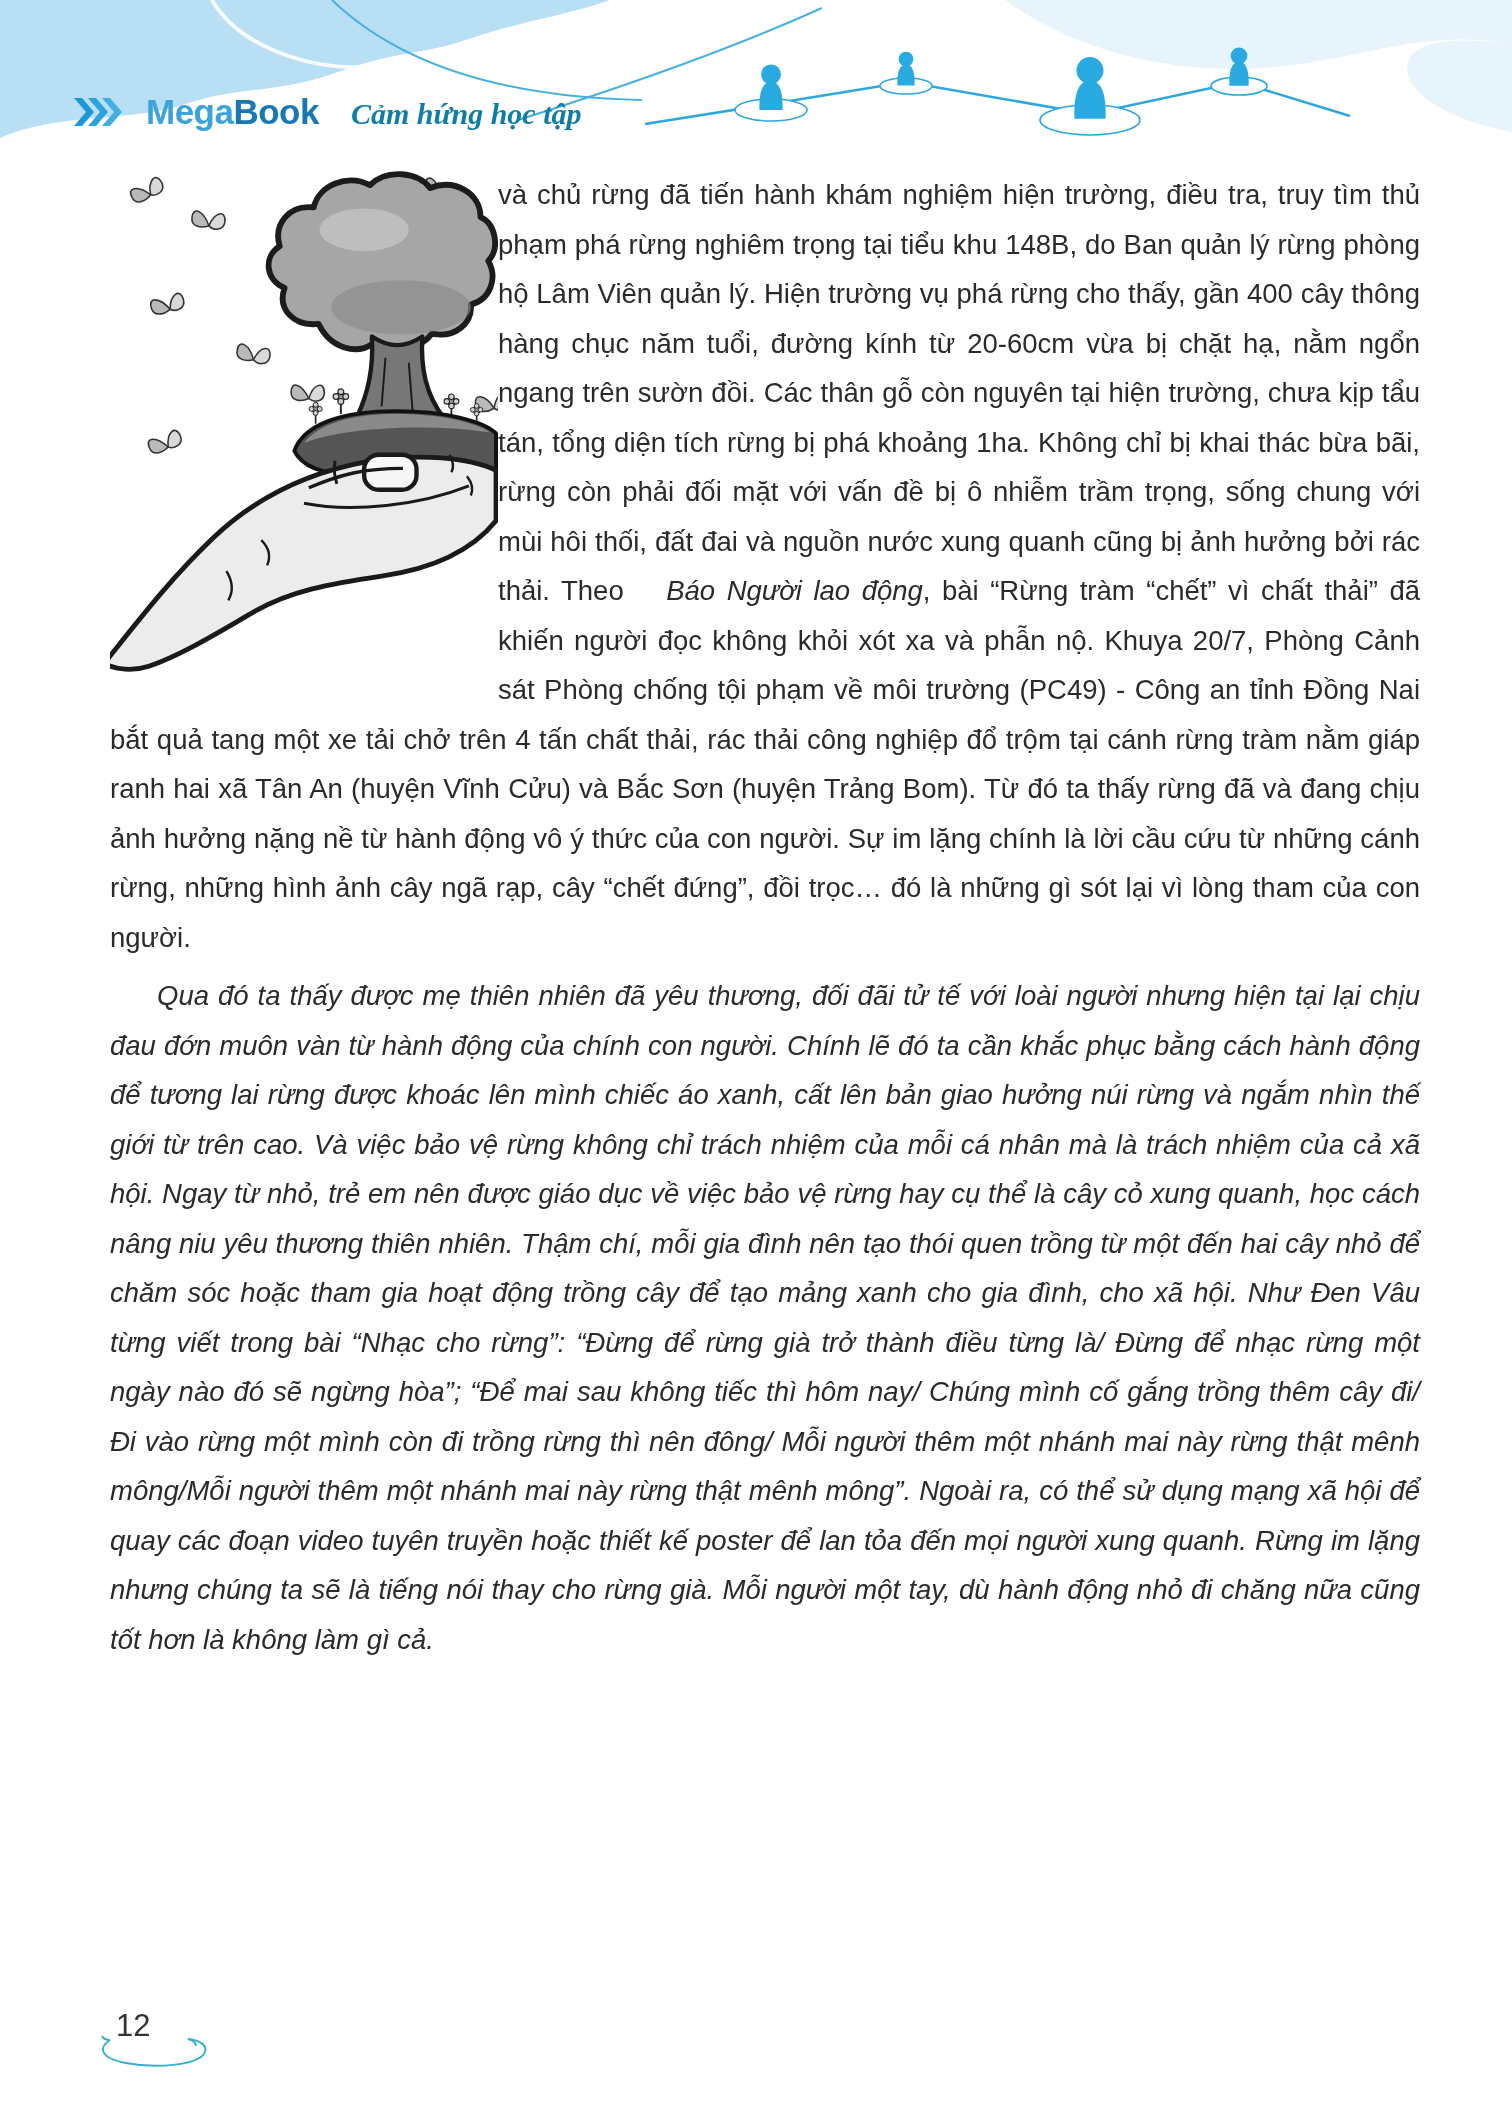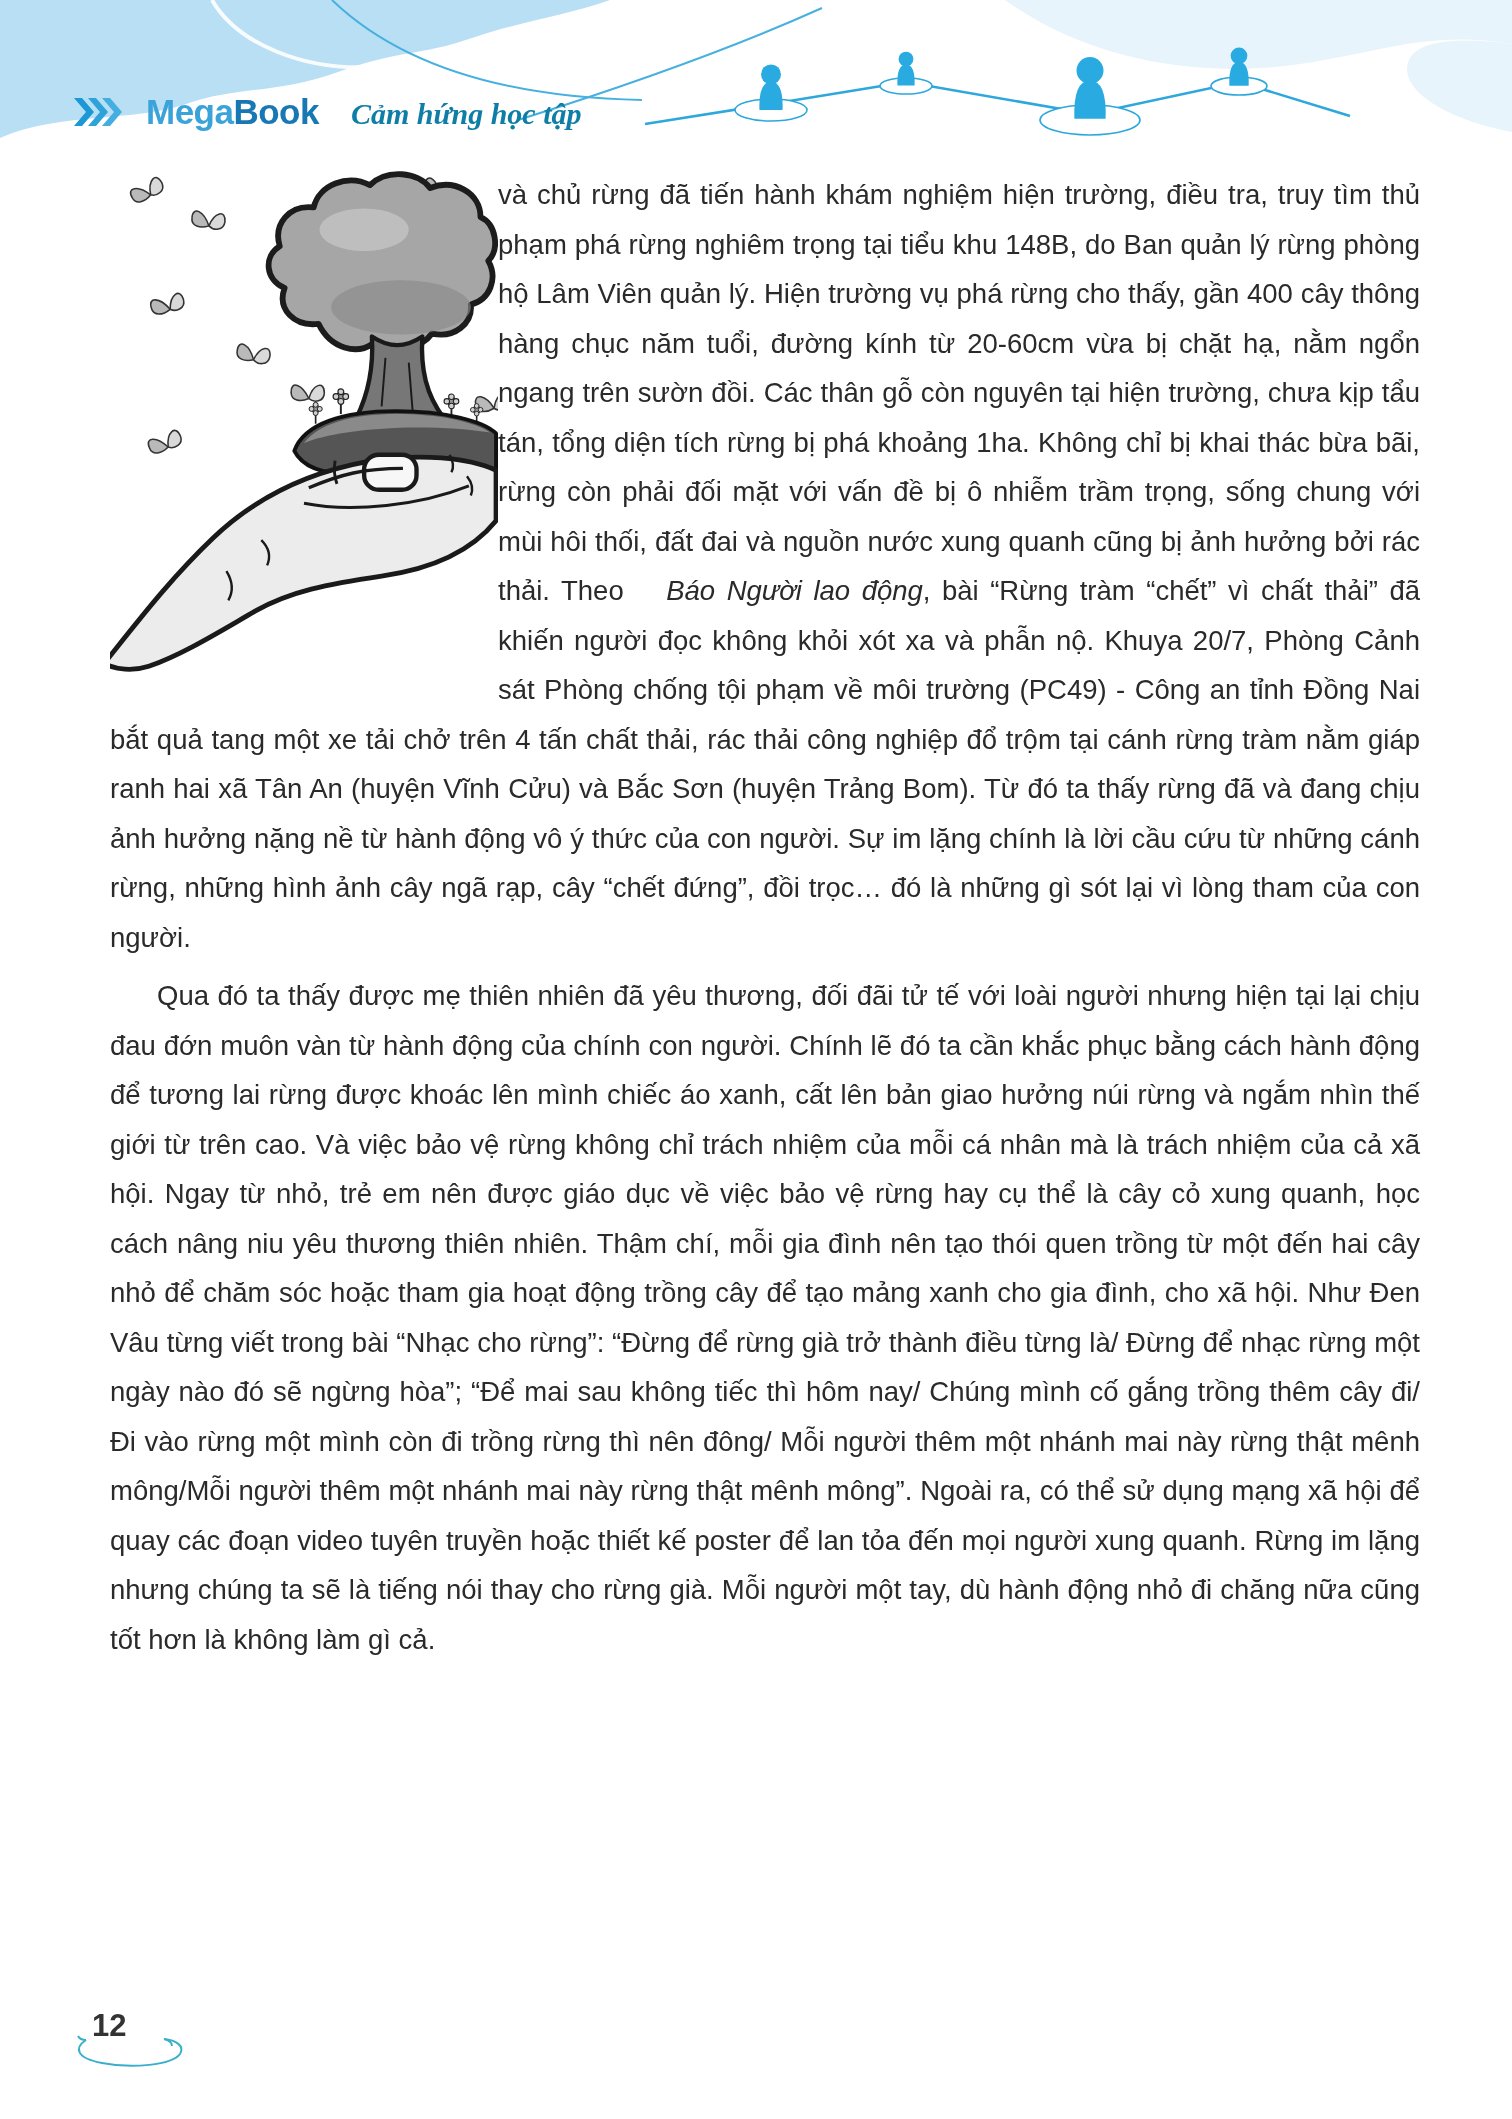--- a/index.html
+++ b/index.html
@@ -34,23 +34,23 @@
   .illustration{
     float:left;width:388px;height:517px;margin:0;padding:0;
   }
   .illustration svg{display:block;margin-top:-14px;}
   .para{
     margin:0;
     font-size:27.5px;line-height:49.5px;
     text-align:justify;color:#2a2a2a;
   }
   .para em{font-style:italic;margin-left:31px;}
-  .para.second{text-indent:47px;margin-top:9px;}
+  .para.second{text-indent:47px;margin-top:9px;font-style:italic;}
   
-  .pagenum-wrap{position:absolute;left:72px;top:2008px;width:130px;height:70px;font-weight:bold;}
+  .pagenum-wrap{position:absolute;left:96px;top:2008px;width:130px;height:70px;}
   .pagenum{
     position:absolute;left:20px;top:0;
     font-size:31px;color:#333;z-index:2;
   }
   .pagenum-swoosh{position:absolute;left:0;top:22px;z-index:1;}
 </style>
 </head>
 <body>
 
 <div class="page">

